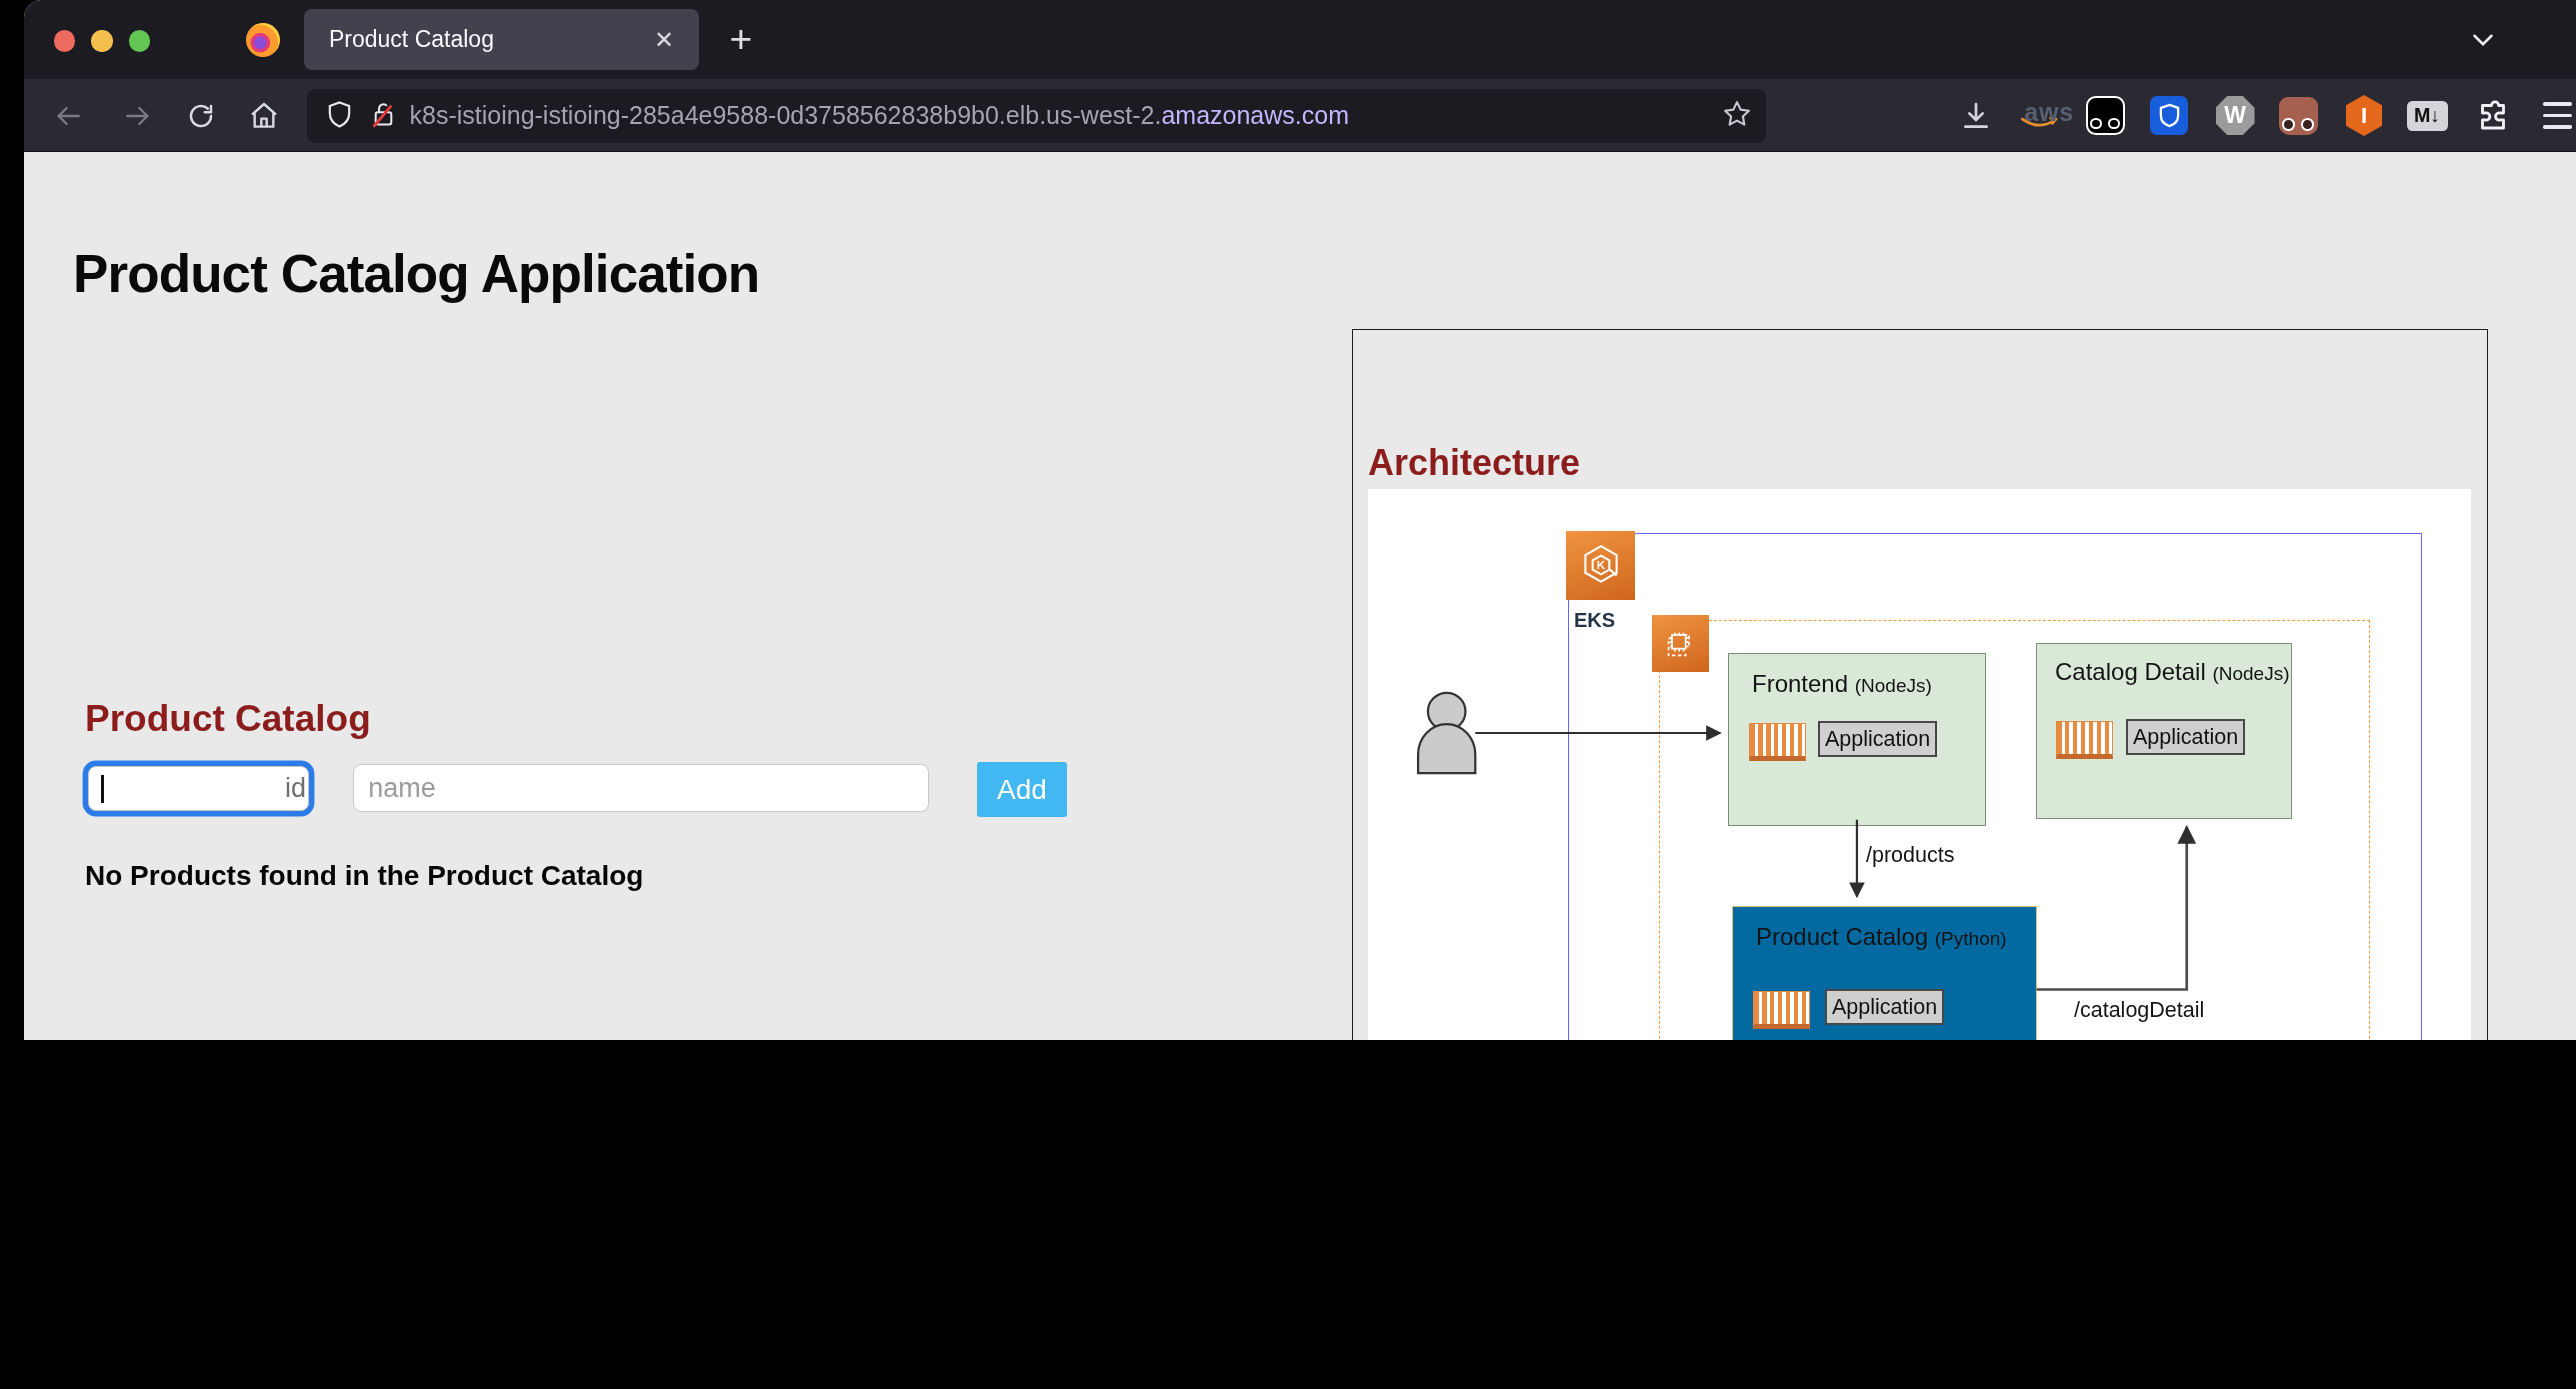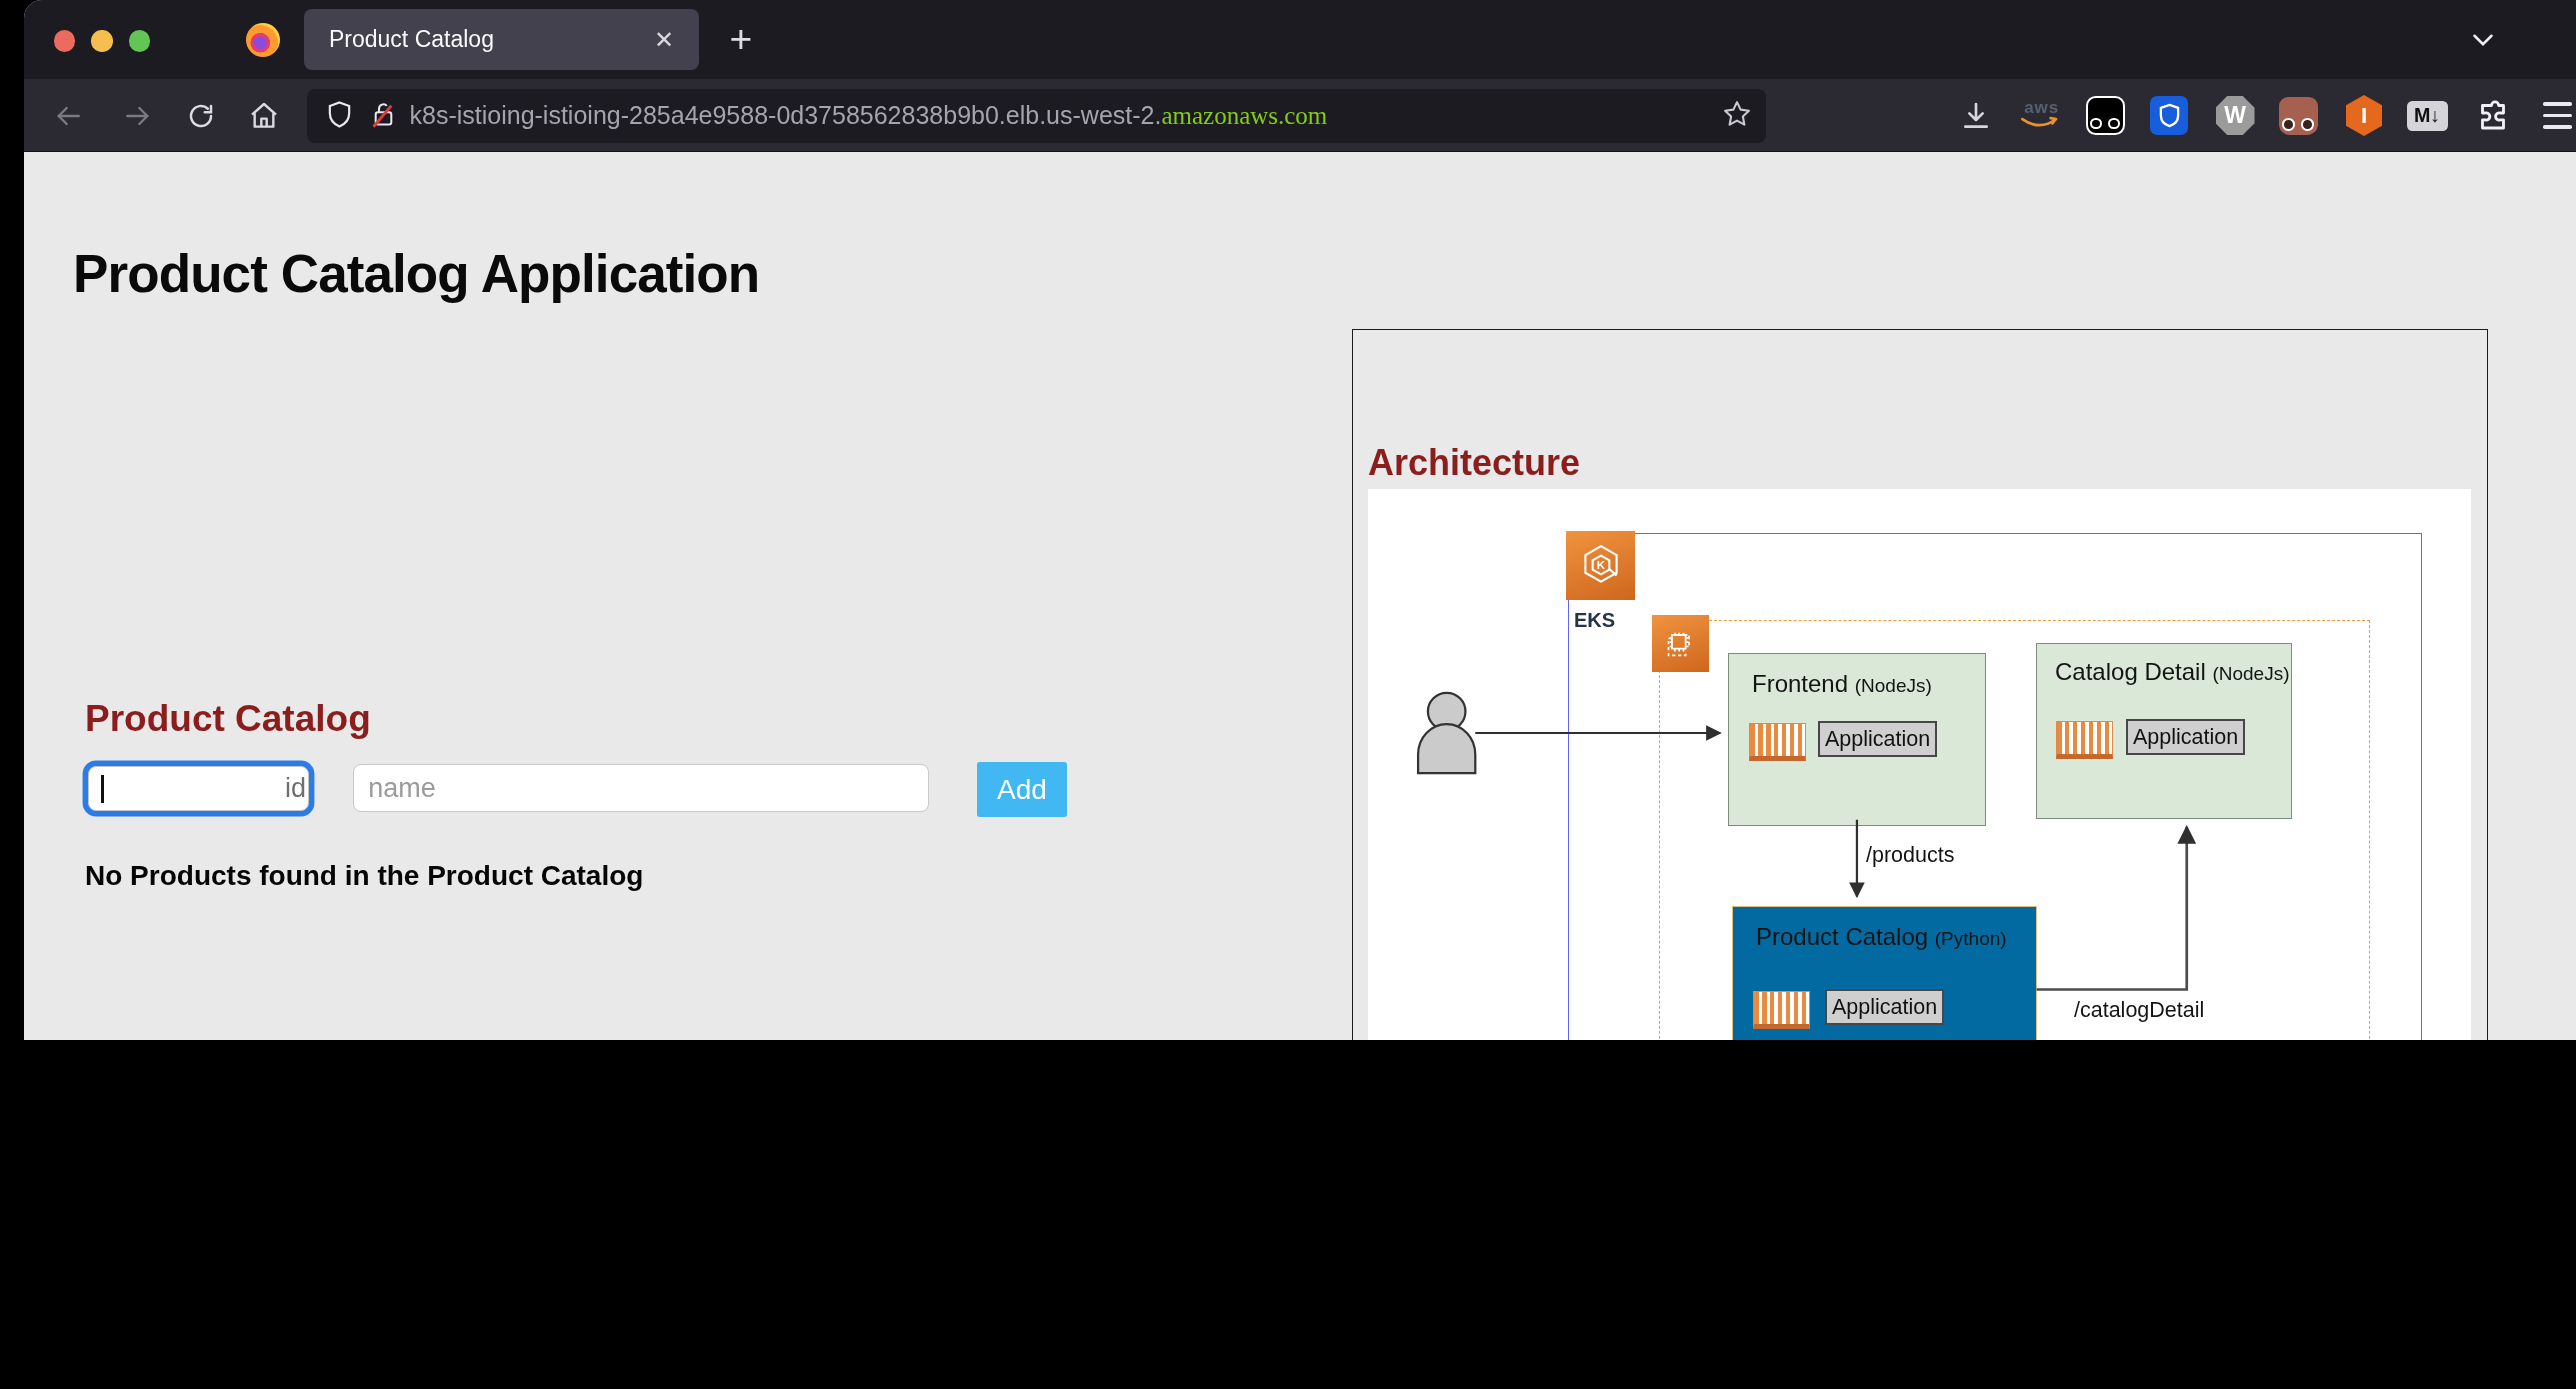--- a/index.html
+++ b/index.html
@@ -18,39 +18,39 @@
   .tab-title{margin-left:25px;font-size:23px;color:#fbfbfe;}
   .tab-close{position:absolute;right:18px;top:14.3px;width:34px;height:34px;color:#d7d7dc;font-size:24px;display:flex;align-items:center;justify-content:center;}
   .newtab{position:absolute;left:690px;top:10.7px;width:54px;height:57px;color:#dcdce2;font-size:39px;font-weight:300;display:flex;align-items:center;justify-content:center;}
   .tab-chevron{position:absolute;right:100px;top:23px;color:#ececf2;}
 
   
   .toolbar{position:absolute;left:0;top:79px;width:100%;height:73px;background:#2b2a33;border-bottom:0.9px solid #121217;}
   .tbi{position:absolute;top:0;height:73px;display:flex;align-items:center;justify-content:center;}
   .urlbar{position:absolute;left:283px;top:9.8px;width:1459px;height:54px;border-radius:8px;background:#1c1b22;display:flex;align-items:center;}
   .url-text{font-size:25px;color:#a5a4ad;margin-left:12.5px;white-space:nowrap;}
-  .url-domain{color:#84cc16;font-family:Liberation Serif, serif;}
+  .url-domain{color:#c4b5fd;}
   .star{position:absolute;right:14.3px;top:10.7px;}
   .ricon{position:absolute;top:0;height:73px;display:flex;align-items:center;justify-content:center;width:50px;}
   .goggles{width:39px;height:39px;background:#000;border:2.7px solid #fff;border-radius:9.8px;position:relative;}
   .goggles i,.brown i{position:absolute;bottom:3.6px;width:11.6px;height:11.6px;border:2.7px solid #fff;border-radius:50%;}
   .goggles i.l{left:2.7px;} .goggles i.r{right:2.7px;}
   .bitwarden{width:38px;height:39px;background:#175ddc;border-radius:7.2px;display:flex;align-items:center;justify-content:center;}
   .octagon{width:39px;height:39px;background:#9b9b9b;display:flex;align-items:center;justify-content:center;
     clip-path:polygon(30% 0,70% 0,100% 30%,100% 70%,70% 100%,30% 100%,0 70%,0 30%);color:#fff;font-weight:bold;font-size:23px;}
   .brown{width:39px;height:38px;background:#a5604f;border-radius:9px 9px 10.7px 10.7px;position:relative;}
   .brown i{position:absolute;bottom:3.6px;width:12.5px;height:12.5px;background:#3a231e;border-radius:50%;}
   .brown i.l{left:3.6px;} .brown i.r{right:3.6px;}
   .hexa{width:36px;height:41px;background:#e5691c;display:flex;align-items:center;justify-content:center;
     clip-path:polygon(50% 0,100% 25%,100% 75%,50% 100%,0 75%,0 25%);color:#fff;font-weight:bold;font-size:22.3px;}
   .mdown{width:41px;height:30px;background:#d4d4d9;border-radius:5.4px;display:flex;align-items:center;justify-content:center;color:#111;font-weight:bold;font-size:19.7px;}
   .hamb{display:flex;flex-direction:column;gap:8px;}
   .hamb b{display:block;width:29px;height:3.6px;background:#e9e9ef;border-radius:1.8px;}
   .aws-ico{position:relative;width:46px;height:39px;}
-  .aws-ico span{position:absolute;left:7.2px;top:1.8px;color:#566070;font-size:17px;font-weight:bold;letter-spacing:0.9px;}
+  .aws-ico span{position:absolute;left:7.2px;top:1.8px;color:#566070;font-size:25px;font-weight:bold;letter-spacing:0.9px;}
 
   
   .content{position:absolute;left:0;top:153px;width:100%;height:1236px;background:#e9e9e9;}
   .h1{position:absolute;left:49px;top:54px;font-size:53px;font-weight:bold;color:#0a0a0a;letter-spacing:-0.9px;}
   .h2red{font-size:37px;font-weight:bold;color:#8b1d1d;}
   .pc-heading{position:absolute;left:61px;top:514px;}
   .input{position:absolute;background:#fff;border:1.8px solid #c9c9c9;border-radius:8px;font-size:27px;padding-left:14.3px;color:#222;outline:none;}
   .input::placeholder{color:#9b9b9b;}
   .input-id{left:64px;top:613px;width:221px;height:45px;border-color:#c4c4c4;box-shadow:0 0 0 5.4px #2c7ce8;text-align:right;}
   .input-id::placeholder{color:#6f6f6f;}

